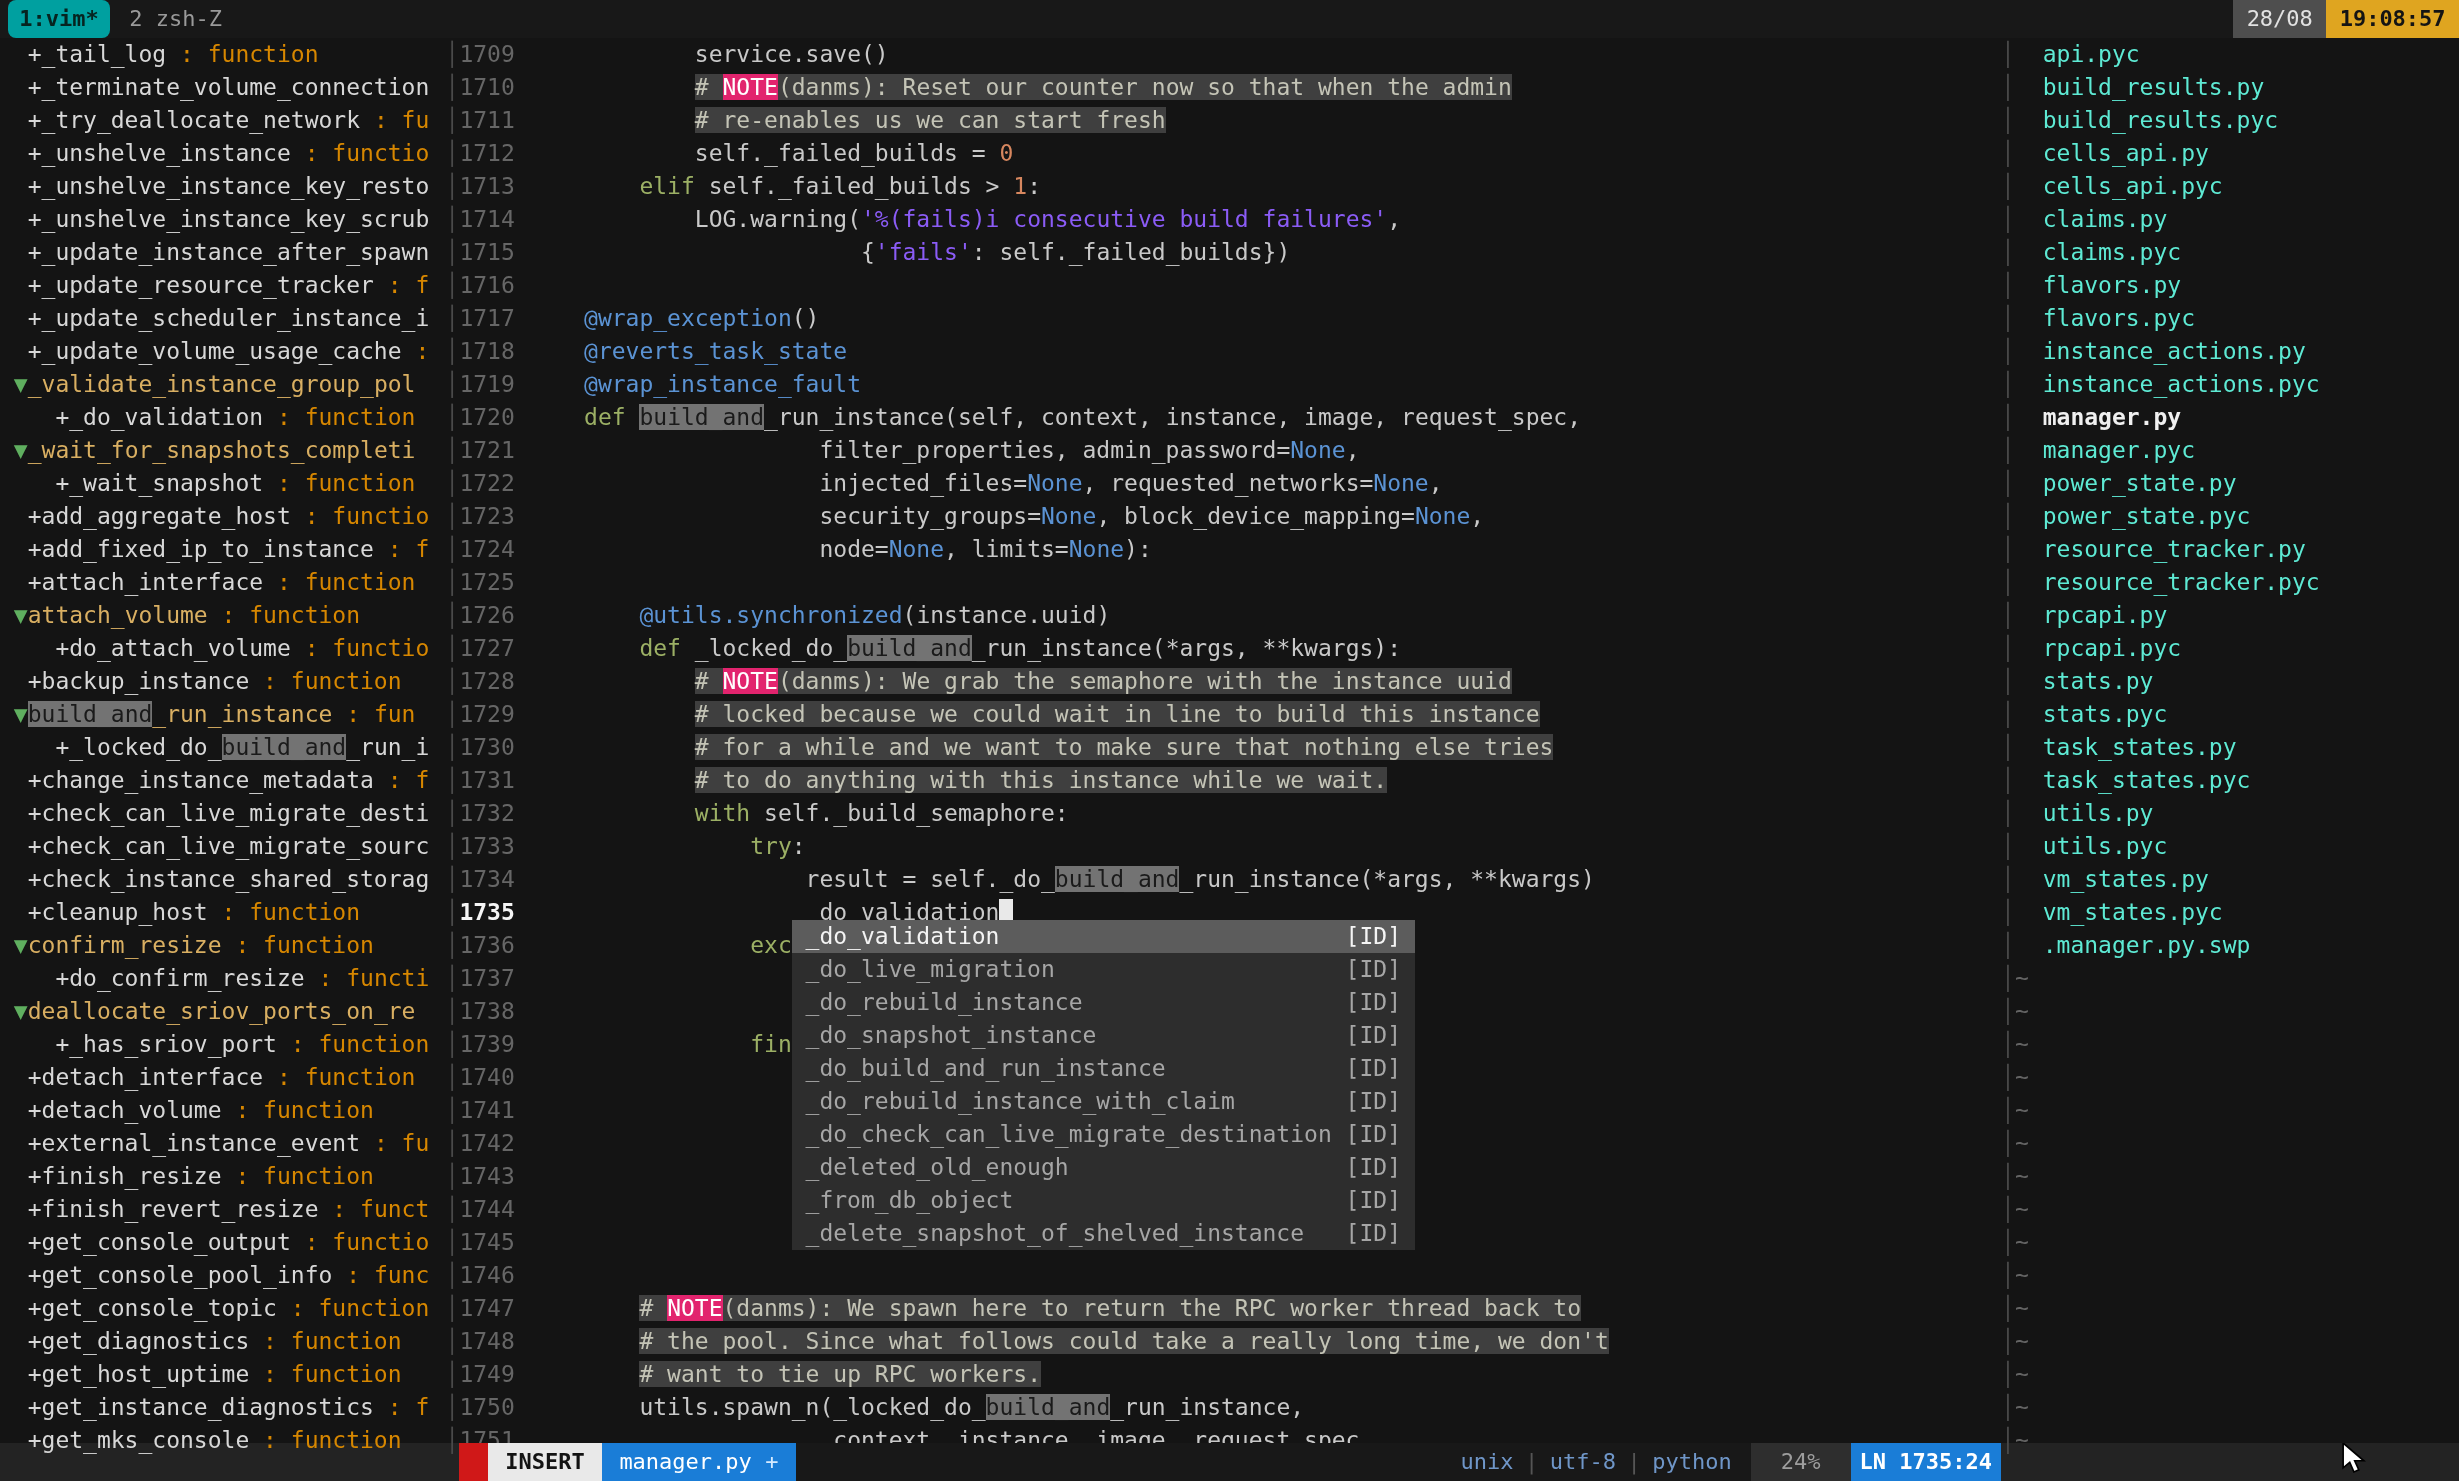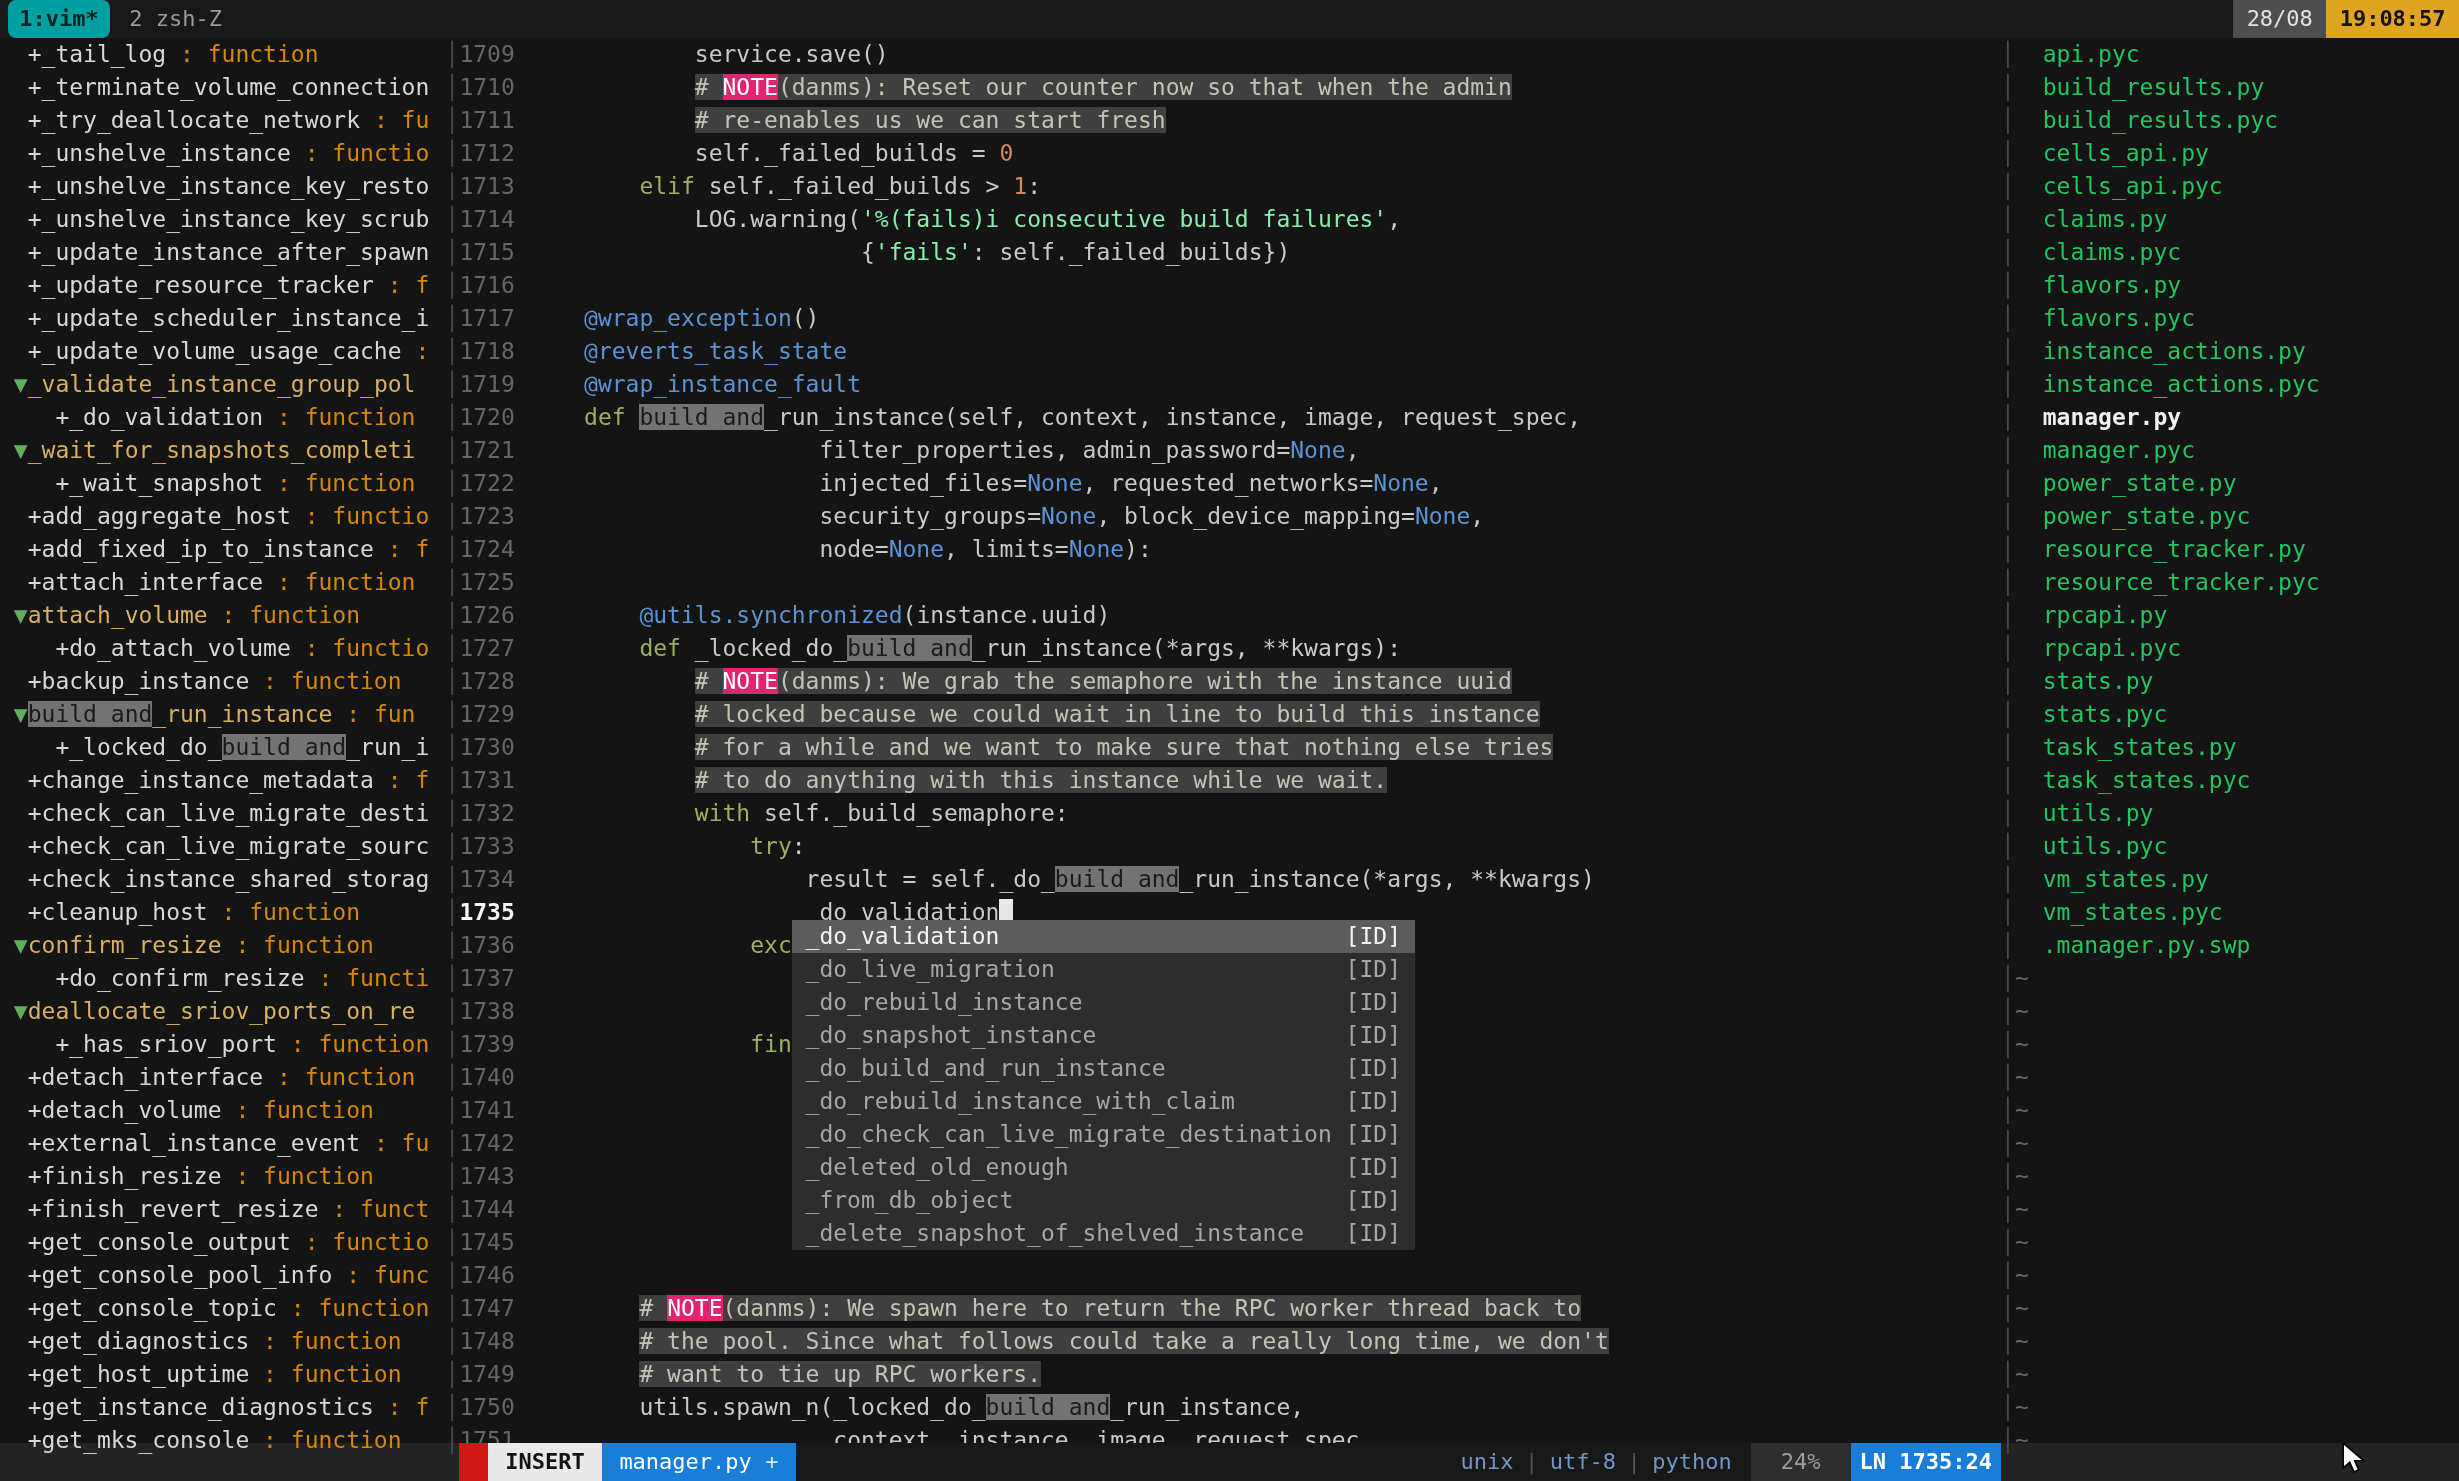--- a/index.html
+++ b/index.html
@@ -22,32 +22,32 @@
   .vsep{width:14.4px;flex:none;color:#4a4a4a;text-align:center;}
   #codewin{flex:1;position:relative;overflow:hidden;}
   #files{width:444px;flex:none;}
 
   .ln{color:#666}
   .ln.cur{color:#f5f5f5;font-weight:bold}
 
   
   .sg-p{color:#c9c9c9}
   .sg-k{color:#9cb065}
-  .sg-s{color:#86efac}
+  .sg-s{color:#8b5cf6}
   .sg-n{color:#d7875f}
   .sg-d{color:#5b93d4}
   .sg-c{color:#c4c4b6;background:#3f3f3f}
   .sg-m{color:#fff;background:#e2246e}
   .sg-h{color:#1a1a1a;background:#737373}
   .sg-z{background:#e9e9e9;color:#141414}
   .sg-t{color:#d8d8d8}
   .sg-y{color:#d9af62}
   .sg-o{color:#d78700}
   .sg-g{color:#5faf5f}
-  .sg-f{color:#22c55e}
+  .sg-f{color:#5eead4}
   .sg-F{color:#f0f0f0;font-weight:bold}
   .sg-e{color:#646464}
 
   
   #popup{position:absolute;left:24ch;top:882px;width:45ch;background:#2d2d2d;z-index:5;}
   .pop-row{height:33px;line-height:33px;display:flex;justify-content:space-between;
            padding:0 1ch;color:#a6a6a6;white-space:pre;}
   .pop-row.sel{background:#5c5c5c;color:#f4f4f4;}
 
   

